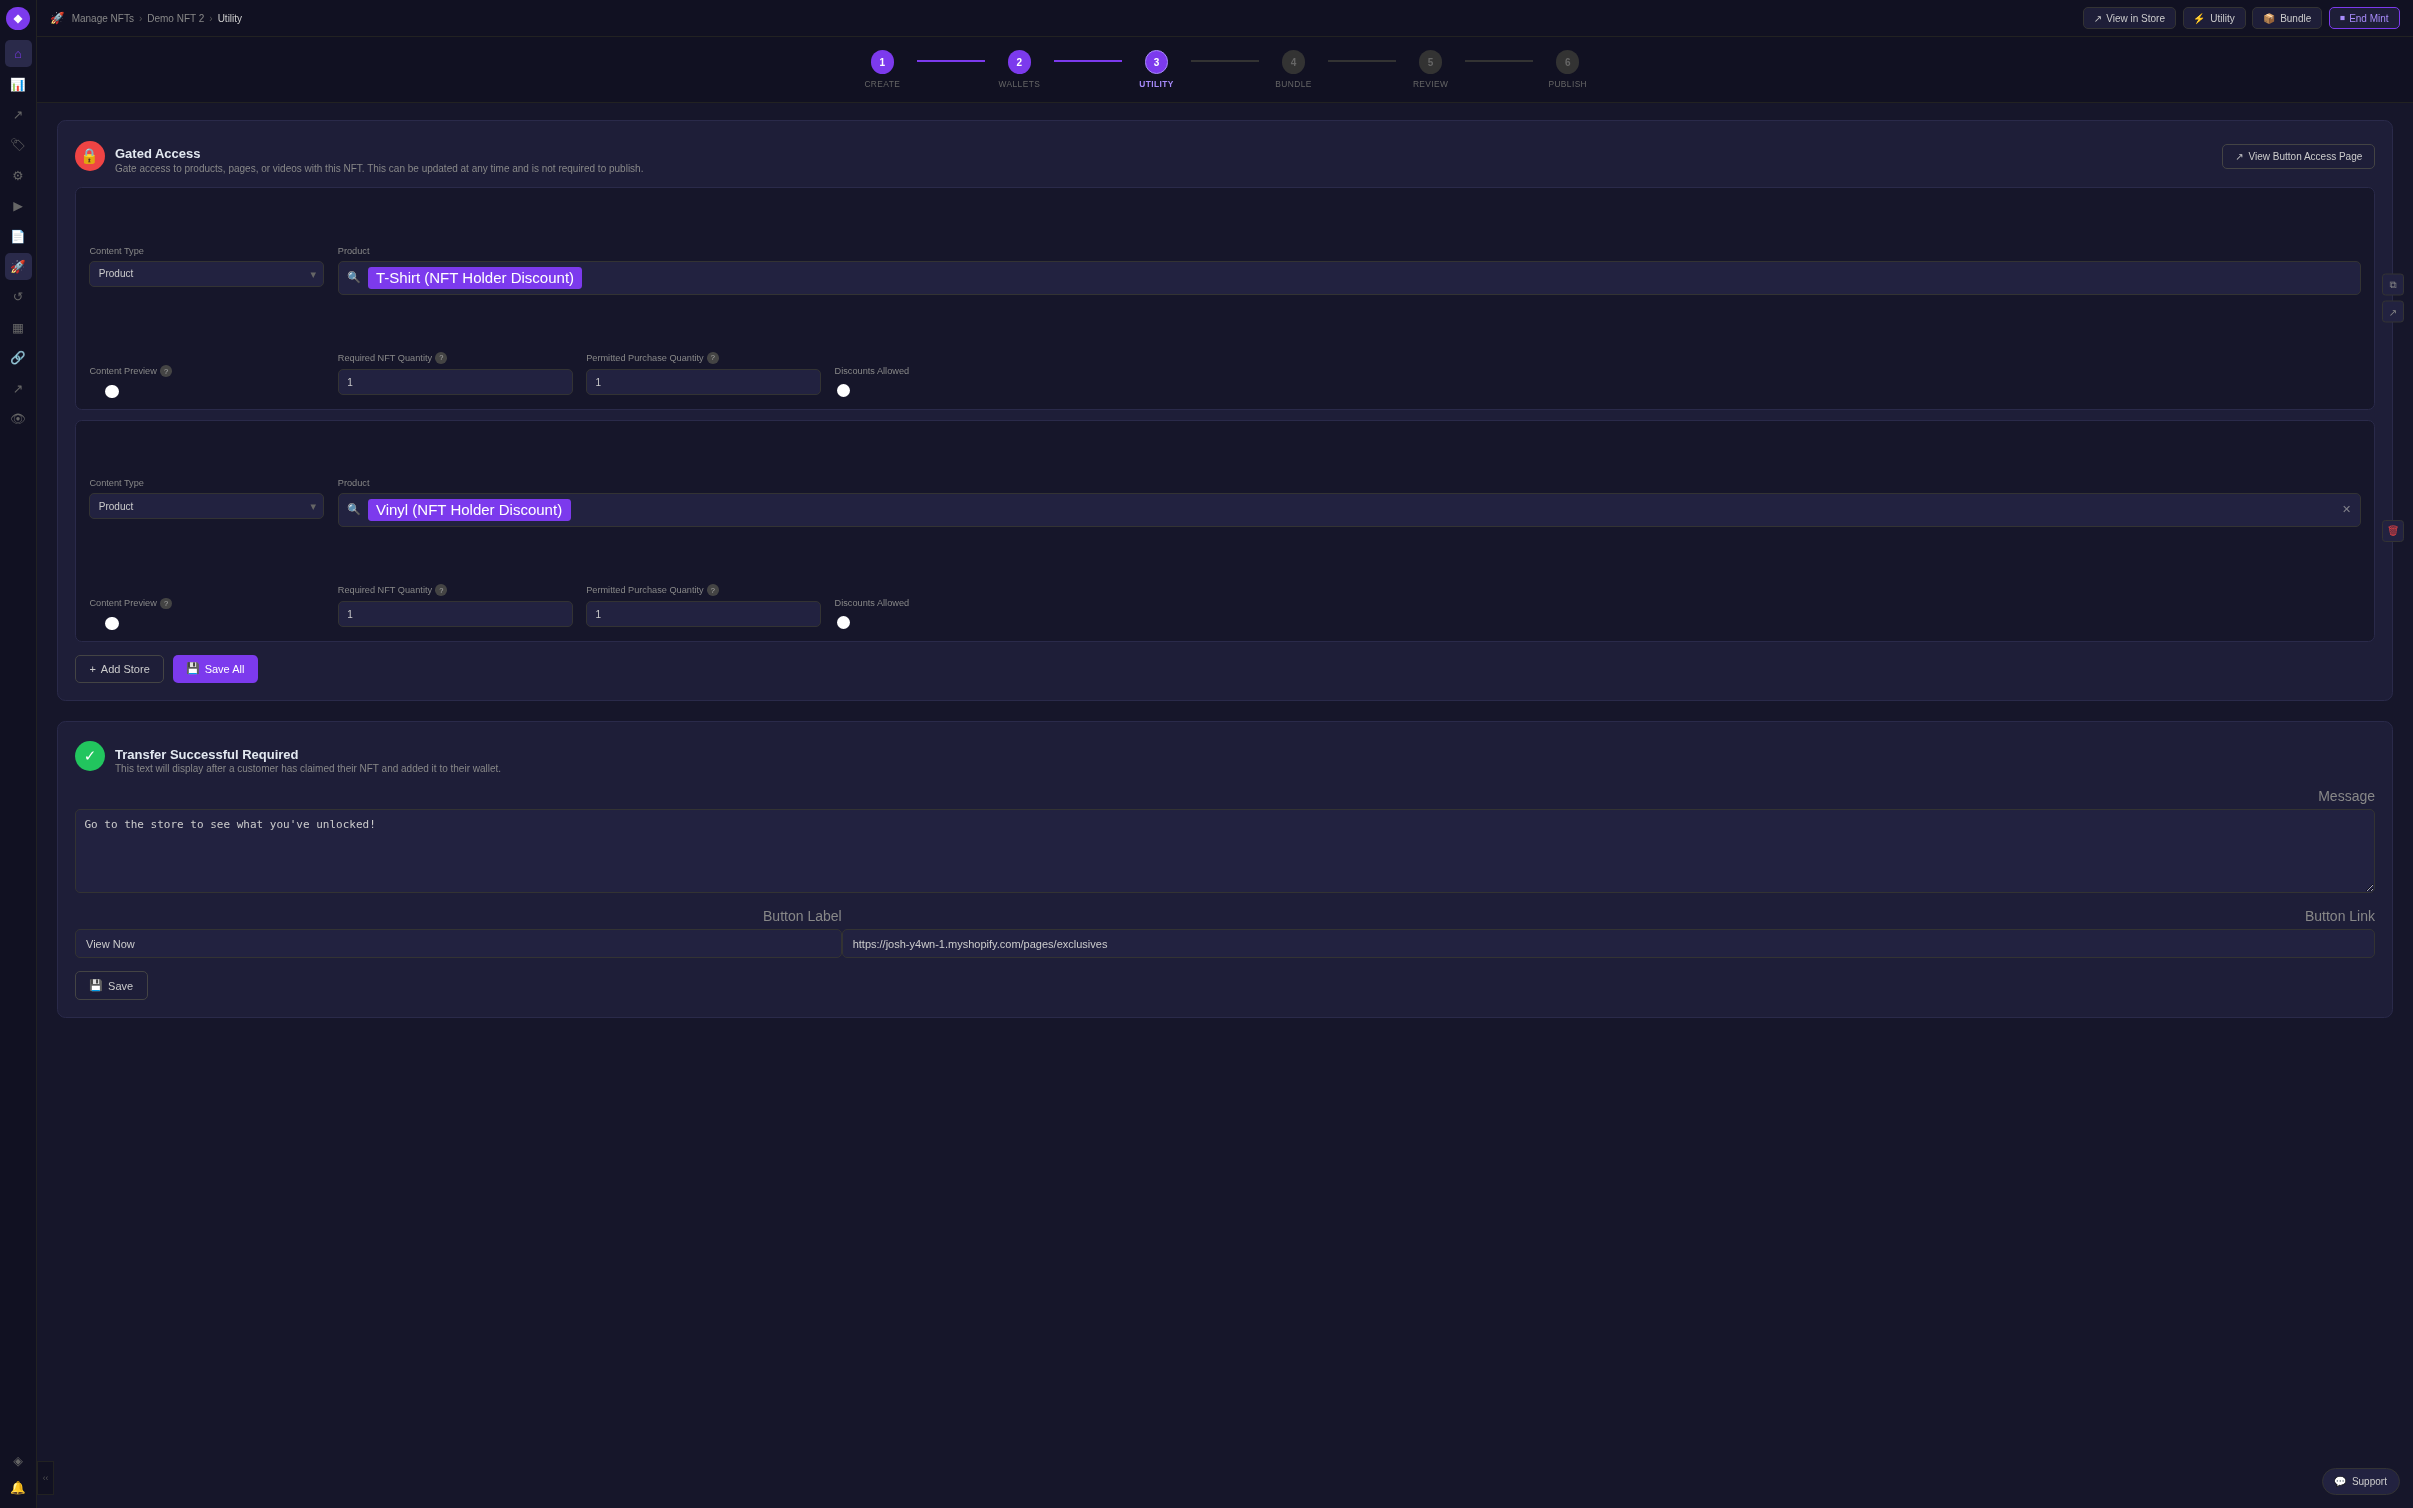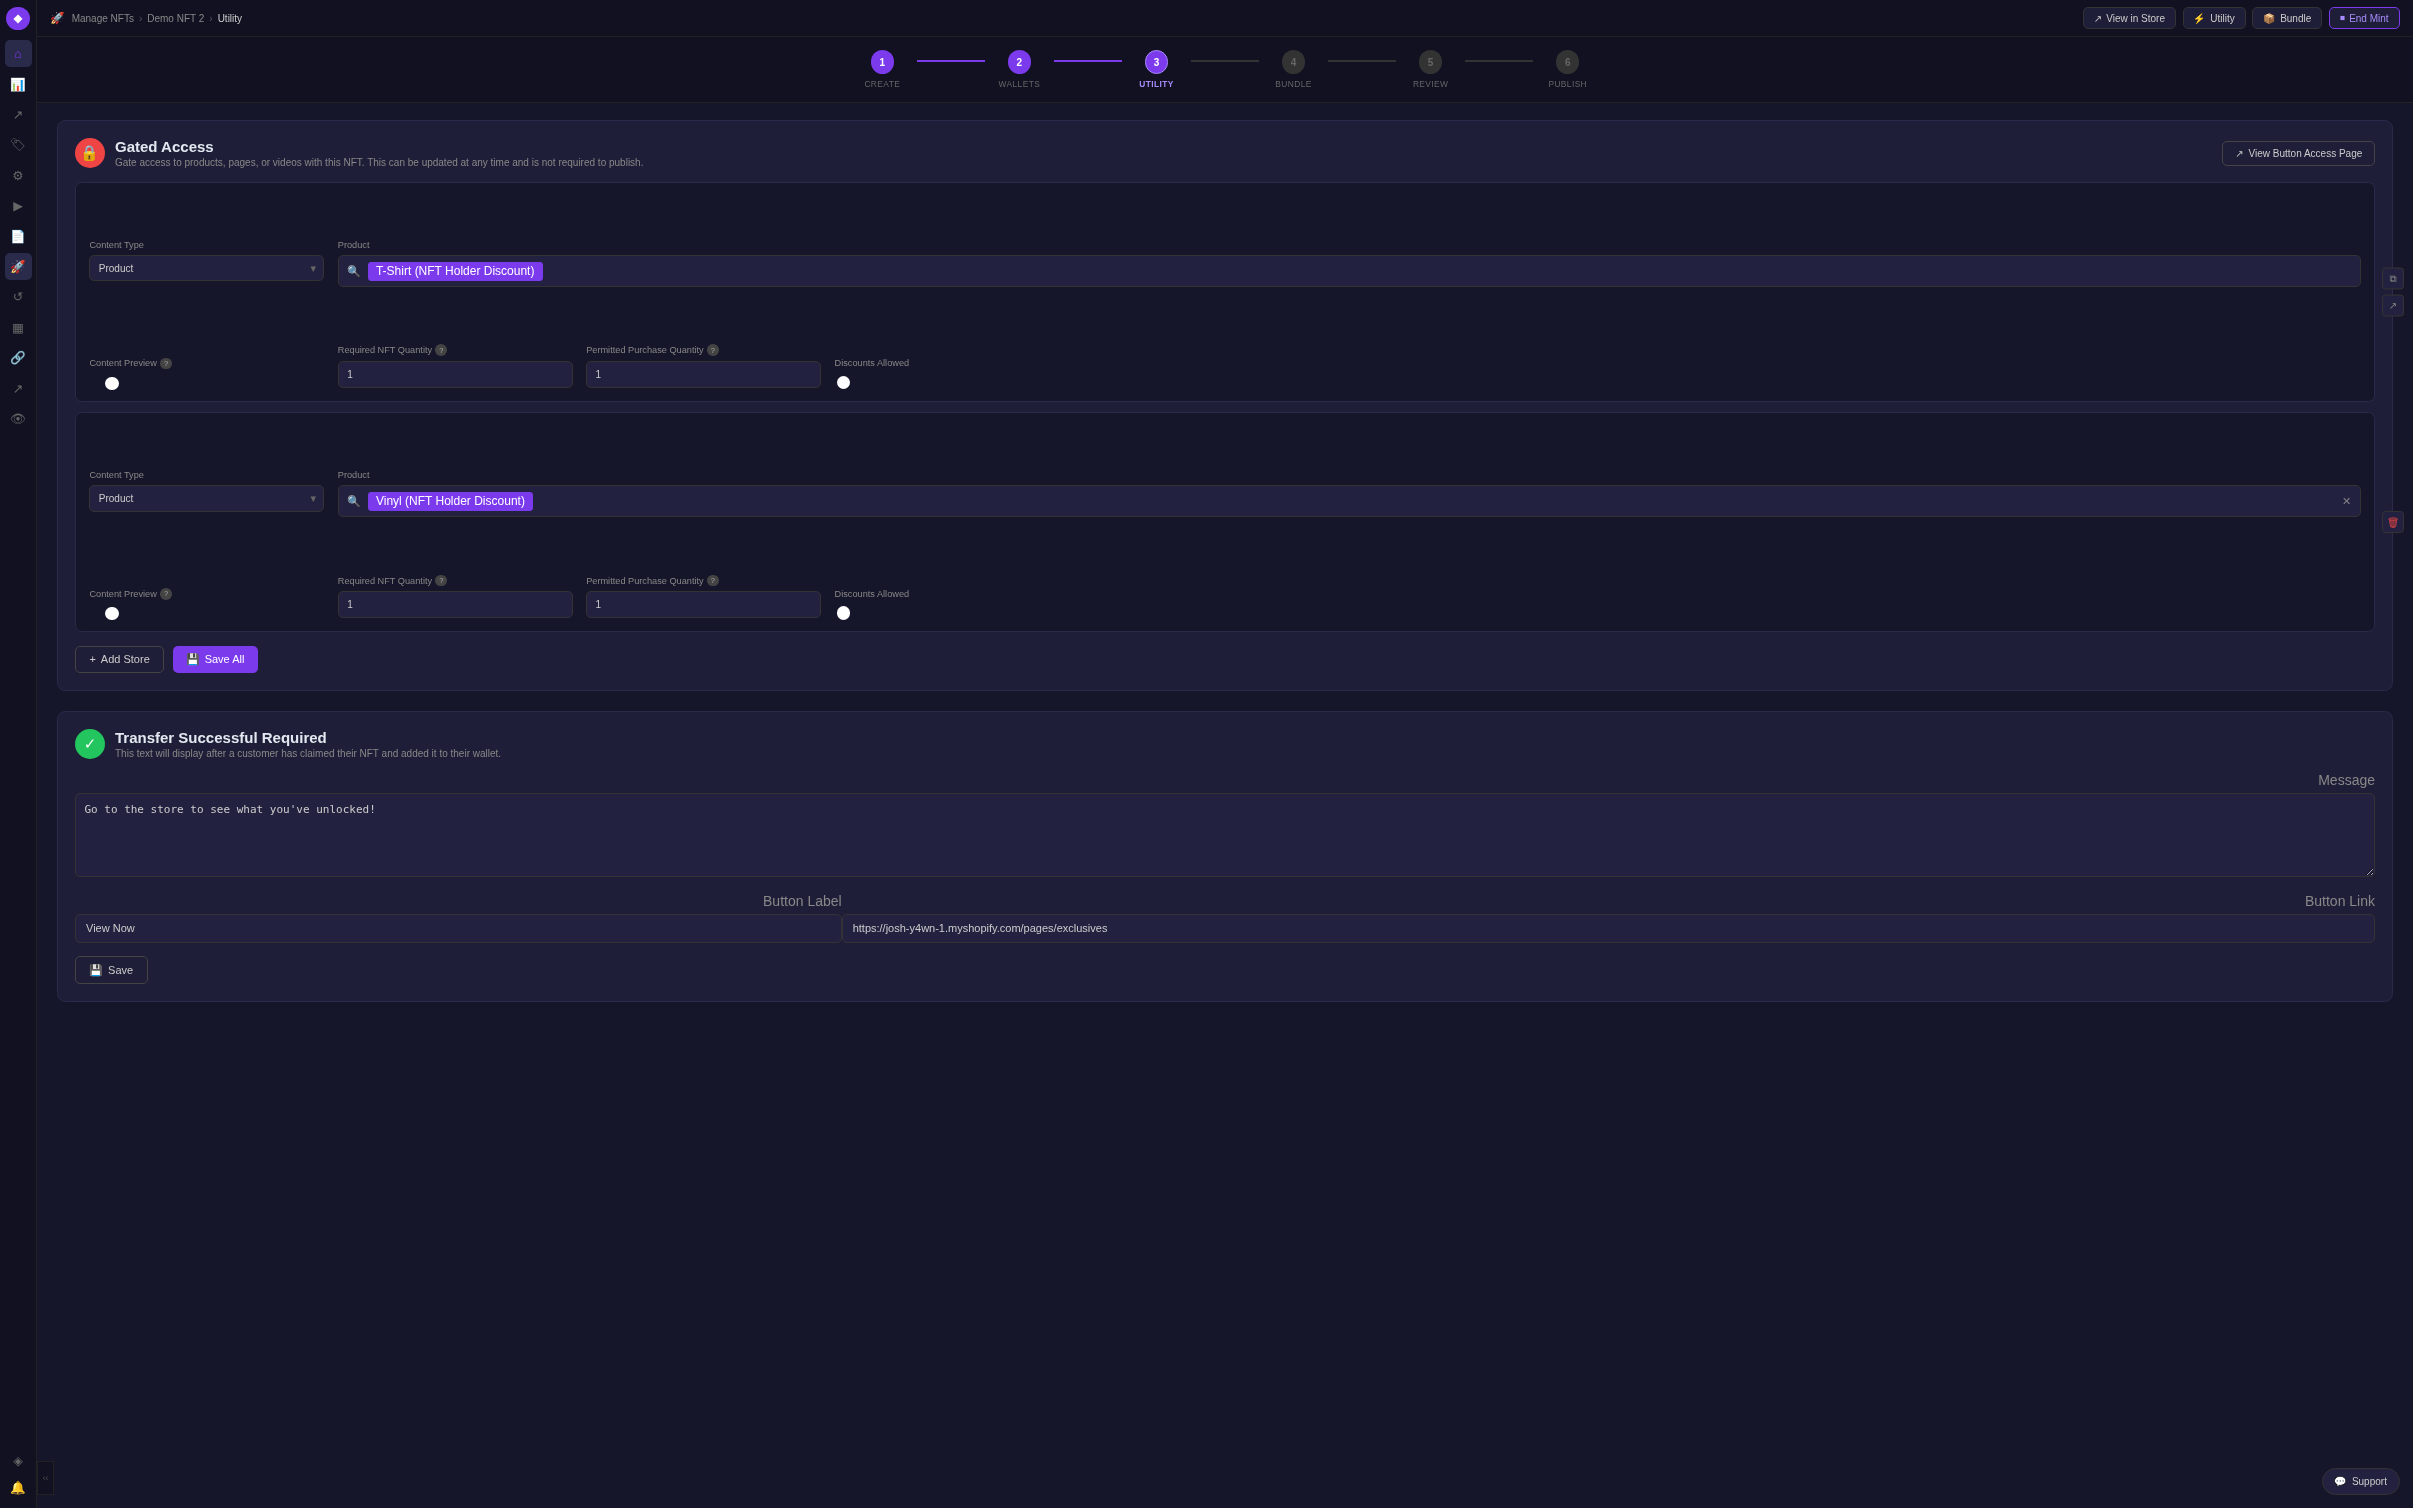--- a/index.html
+++ b/index.html
@@ -187,23 +187,24 @@
       height: 30px;
       border-radius: 50%;
       display: flex;
       align-items: center;
       justify-content: center;
       font-size: 15px;
     }
     .section-icon.lock { background: #ef4444; }
     .section-icon.check { background: #22c55e; color: white; }
     .section-title {
-      font-size: 15px;
+      font-size: 13px;
       font-weight: 600;
       color: #e2e8f0;
+      margin-top: 8px;
     }
     .section-desc {
       font-size: 10px;
       color: #888;
       margin-top: 1.7px;
     }
     .section-header-right {
       margin-left: auto;
     }
     .view-btn {
@@ -295,21 +296,21 @@
       border-radius: 5px;
       padding: 5px 8.4px;
       min-height: 32px;
     }
     .search-icon-sm { color: #666; font-size: 11px; }
     .product-tag {
       background: #7c3aed;
       color: white;
       padding: 2.5px 8.4px;
       border-radius: 3.4px;
-      font-size: 12px;
+      font-size: 15px;
       font-weight: 500;
     }
     .product-tag-close {
       margin-left: 3.4px;
       cursor: pointer;
       opacity: 0.7;
     }
 
     .number-input {
       width: 100%;

